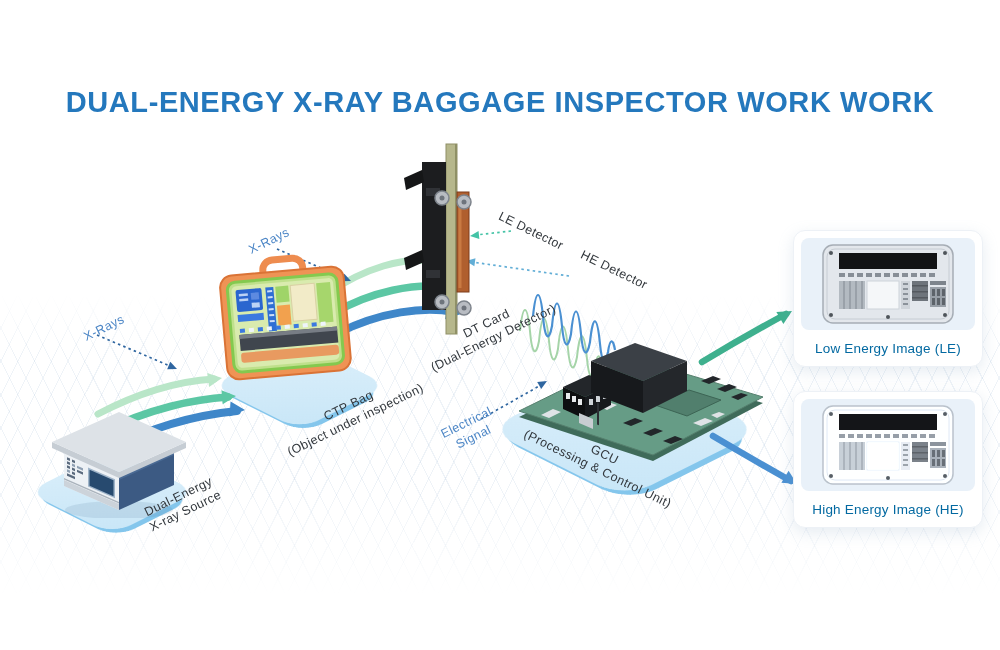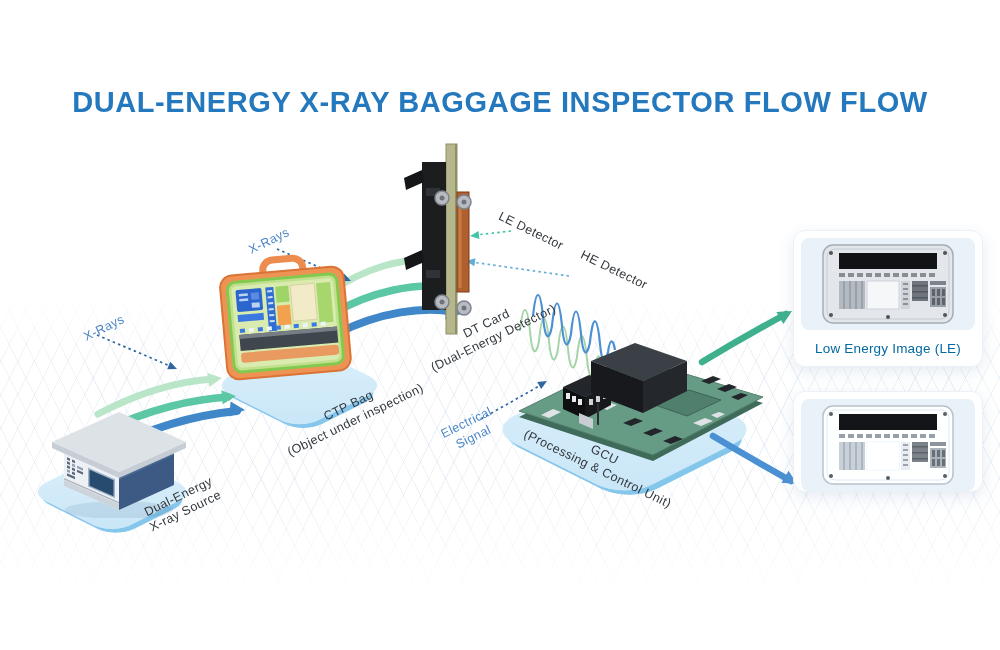--- a/index.html
+++ b/index.html
@@ -36,21 +36,21 @@
   .card .clabel{height:36px;display:flex;align-items:center;justify-content:center;
     color:#0369a1;font-size:13.5px;letter-spacing:.2px;}
 </style>
 </head>
 <body>
 
 <div class="stage">
   <div class="iso-grid"></div>
   <div class="iso-grid-fade"></div>
 
-  <div class="title">DUAL-ENERGY X-RAY BAGGAGE INSPECTOR FLOW FLOW</div>
+  <div class="title">DUAL-ENERGY X-RAY BAGGAGE INSPECTOR WORK WORK</div>
 
   <div class="plat" style="left:52px;top:432px;width:120px;height:120px;">
     <div class="face edge r26" style="top:11px;"></div>
     <div class="face top r26"></div>
   </div>
   <div class="plat" style="left:237px;top:323px;width:125px;height:125px;">
     <div class="face edge r26" style="top:11px;"></div>
     <div class="face top r26"></div>
   </div>
   <div class="plat" style="left:527px;top:332px;width:195px;height:195px;">
@@ -364,14 +364,15 @@
           </g>
         <g fill="#4e545a">
             <circle cx="18" cy="16" r="2"></circle>
             <circle cx="132" cy="16" r="2"></circle>
             <circle cx="18" cy="78" r="2"></circle>
             <circle cx="132" cy="78" r="2"></circle>
             <circle cx="75" cy="80" r="2"></circle>
           </g>
       </svg>
     </div>
+    <div class="clabel">High Energy Image (HE)</div>
   </div>
 </div>
 
 </body></html>

